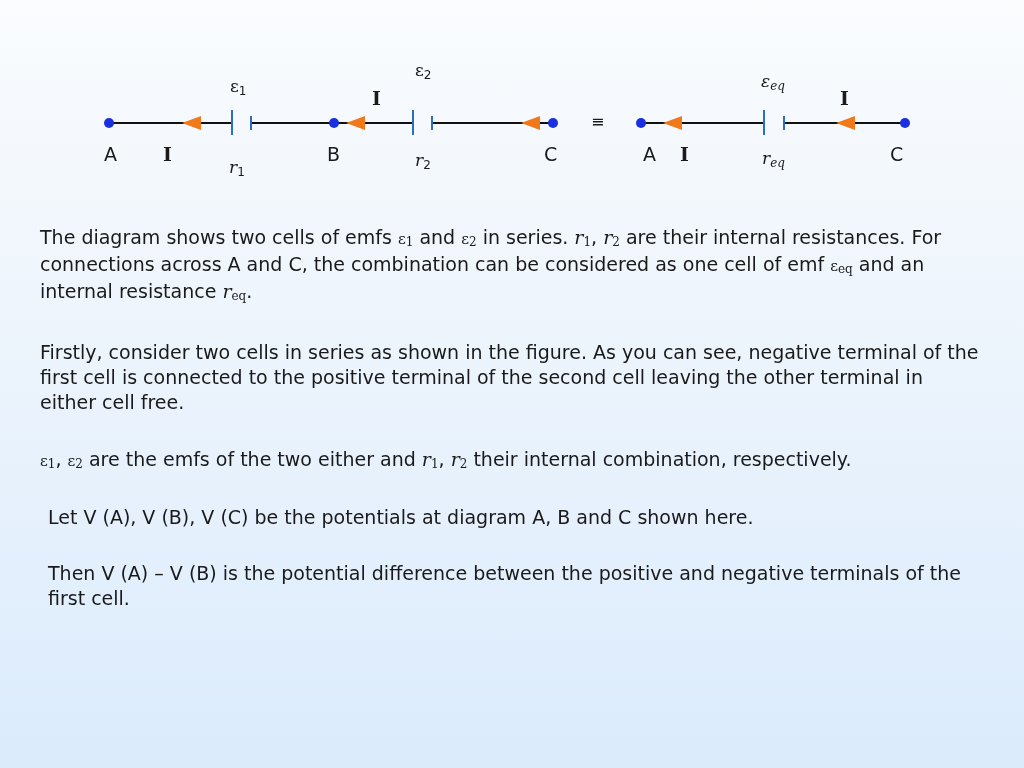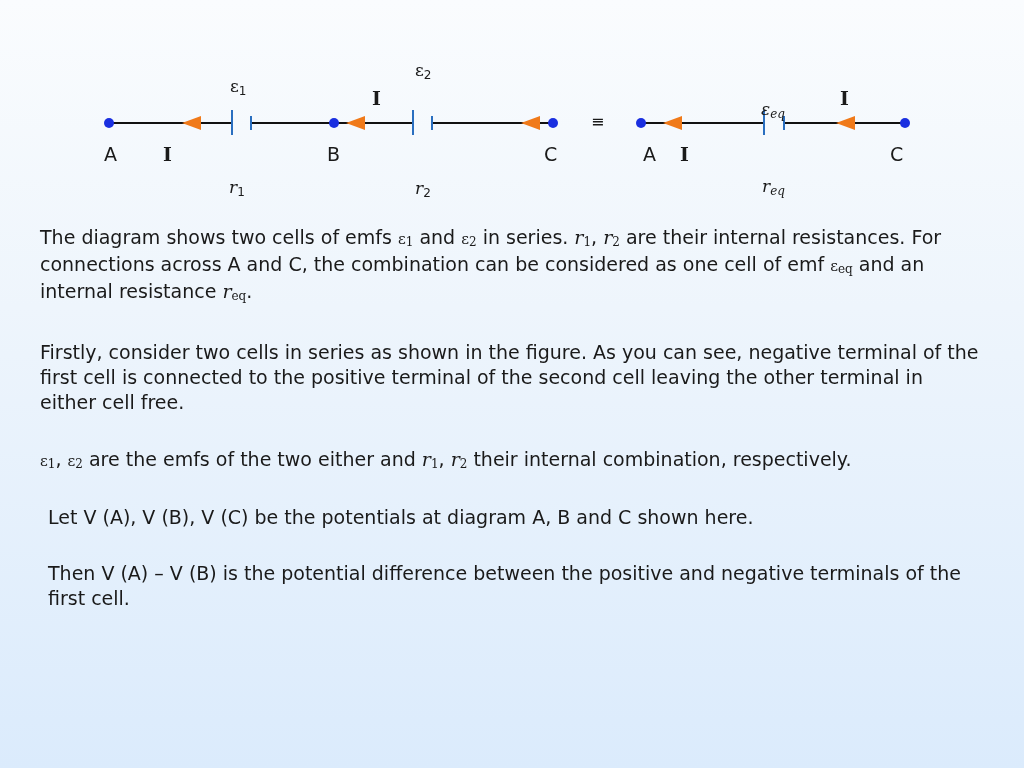--- a/index.html
+++ b/index.html
@@ -6,21 +6,21 @@
   body {
     width:1024px; height:768px; overflow:hidden; position:relative;
     background: linear-gradient(to bottom, #fafcfe 0%, #eef5fc 40%, #dbebfc 100%);
     font-family: "DejaVu Sans", sans-serif;
     color:#1a1a1a;
   }
   .diagram { position:absolute; left:0; top:0; width:1024px; height:200px; }
   .lbl { position:absolute; font-size:17px; line-height:1; }
   .serif { font-family: "DejaVu Serif", serif; text-align: center; }
   .bold-serif { font-family: "DejaVu Serif", serif; font-weight:bold; font-size:19px; }
-  .it { font-style:italic; font-family:"DejaVu Serif", serif;margin-top:28px; }
+  .it { font-style:italic; font-family:"DejaVu Serif", serif; }
   .sub { font-size:12px; vertical-align:-3px; font-style:normal; }
   .para { position:absolute; left:40px; width:940px; font-size:19px; line-height:25px; }
   .sym { font-family:"DejaVu Serif", serif; font-size:15px; }
   .sym sub, .para sub { font-size:12px; vertical-align:-2px; line-height:0; }
   .itr { font-family:"DejaVu Serif", serif; font-style:italic; }
 </style>
 </head>
 <body>
 
 <div class="diagram">
@@ -52,21 +52,21 @@
     <polygon points="836,123 855,116 855,130" fill="#f07a1a"></polygon>
     <circle cx="641" cy="123" r="5" fill="#1a2fe0"></circle>
     <circle cx="905" cy="123" r="5" fill="#1a2fe0"></circle>
   </svg>
 
   <span class="lbl serif" style="left:230px;top:78px"><span>ε</span><span class="sub" style="font-family:'DejaVu Sans',sans-serif">1</span></span>
   <span class="lbl serif" style="left:415px;top:62px"><span>ε</span><span class="sub" style="font-family:'DejaVu Sans',sans-serif">2</span></span>
   <span class="lbl bold-serif" style="left:372px;top:89px">I</span>
   <span class="lbl" style="left:104px;top:145px;font-size:19px">A</span>
   <span class="lbl bold-serif" style="left:163px;top:145px">I</span>
-  <span class="lbl it" style="left:229px;top:151px"><span>r</span><span class="sub" style="font-family:'DejaVu Sans',sans-serif">1</span></span>
+  <span class="lbl it" style="left:229px;top:159px"><span>r</span><span class="sub" style="font-family:'DejaVu Sans',sans-serif">1</span></span>
   <span class="lbl" style="left:327px;top:145px;font-size:19px">B</span>
   <span class="lbl it" style="left:415px;top:152px"><span>r</span><span class="sub" style="font-family:'DejaVu Sans',sans-serif">2</span></span>
   <span class="lbl" style="left:544px;top:145px;font-size:19px">C</span>
 
   <span class="lbl" style="left:591px;top:114px;font-size:16px">≡</span>
 
   <span class="lbl it" style="left:761px;top:73px"><span>ε</span><span class="sub" style="font-style:italic;font-family:'DejaVu Serif',serif">eq</span></span>
   <span class="lbl bold-serif" style="left:840px;top:89px">I</span>
   <span class="lbl" style="left:643px;top:145px;font-size:19px">A</span>
   <span class="lbl bold-serif" style="left:680px;top:145px">I</span>

